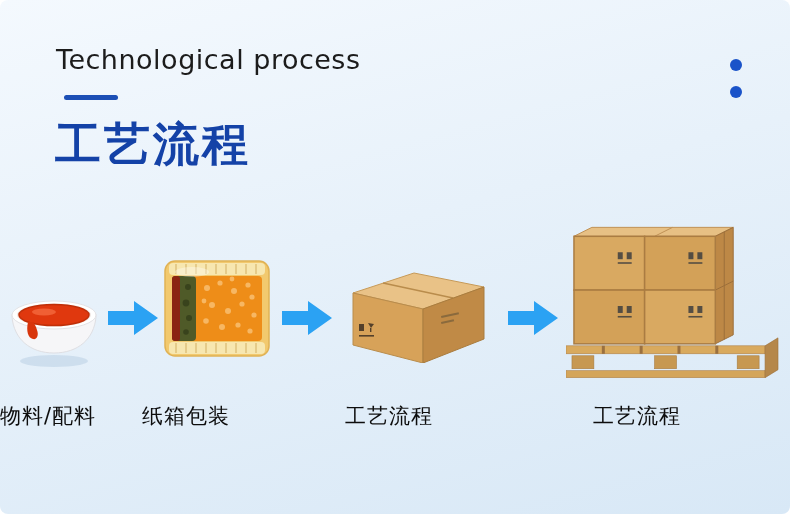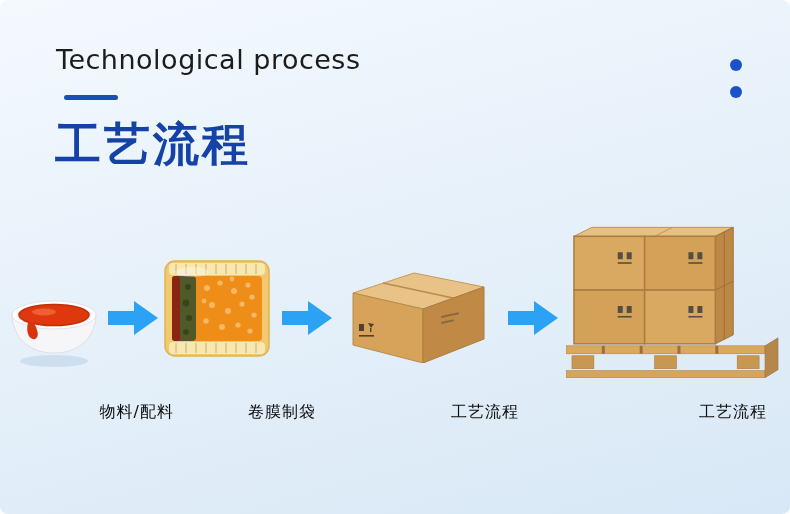--- a/index.html
+++ b/index.html
@@ -19,21 +19,21 @@
   .icon svg{display:block;width:100%;height:100%;}
   .icon-bowl{left:6px;top:281px;width:100px;height:88px;}
   .icon-pouch{left:162px;top:255px;width:110px;height:107px;}
   .icon-box{left:343px;top:260px;width:150px;height:103px;}
   .icon-pallet{left:566px;top:224px;width:214px;height:164px;}
   .arrow{position:absolute;top:299px;width:50px;height:36px;}
   .arrow-1{left:108px;}
   .arrow-2{left:282px;}
   .arrow-3{left:508px;}
   
-  .step-label{position:absolute;top:402px;width:150px;text-align:right;font-size:16px;font-weight:500;color:#0d0d0d;letter-spacing:1px;padding-left:24px;}
+  .step-label{position:absolute;top:402px;width:150px;text-align:left;font-size:21px;font-weight:500;color:#0d0d0d;letter-spacing:1px;}
   .label-1{left:0px;}
   .label-2{left:142px;}
   .label-3{left:345px;}
   .label-4{left:593px;}
 </style>
 </head>
 <body>
 
 <div class="page">
 
@@ -183,17 +183,17 @@
       </g>
       <rect x="6" y="130" width="22" height="13" fill="#c79851" stroke="#a87c42" stroke-width="0.6"></rect>
       <rect x="89" y="130" width="22" height="13" fill="#c79851" stroke="#a87c42" stroke-width="0.6"></rect>
       <rect x="172" y="130" width="22" height="13" fill="#c79851" stroke="#a87c42" stroke-width="0.6"></rect>
       <rect x="0" y="145" width="200" height="7" fill="#d4a55a" stroke="#b08048" stroke-width="0.6"></rect>
       <polygon points="200,120 213,112 213,144 200,152" fill="#b5874a" stroke="#9c6f3a" stroke-width="0.6"></polygon>
     </svg>
   </div>
 
   <div class="step-label label-1">物料/配料</div>
-  <div class="step-label label-2">卷膜制袋</div>
+  <div class="step-label label-2">纸箱包装</div>
   <div class="step-label label-3">工艺流程</div>
   <div class="step-label label-4">工艺流程</div>
 
 </div>
 
 </body></html>

